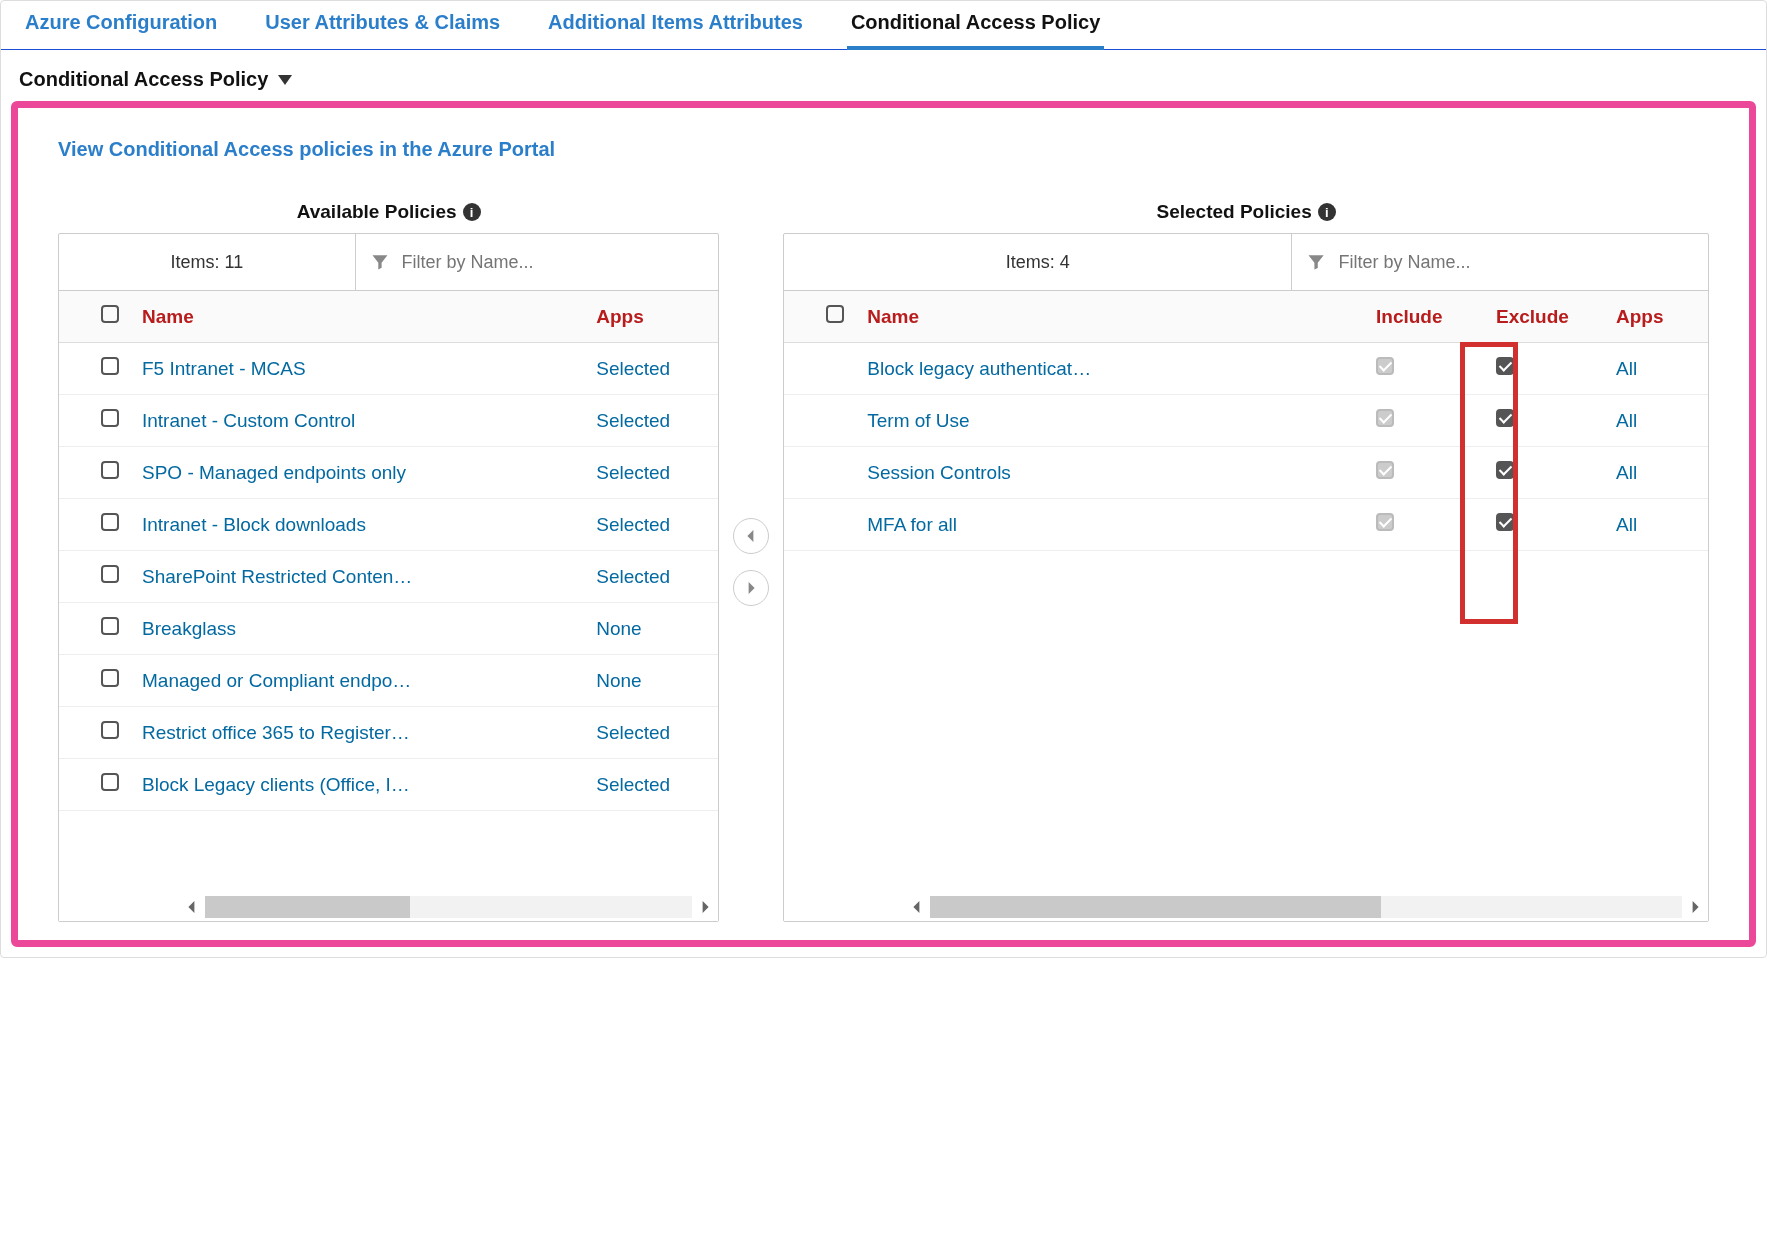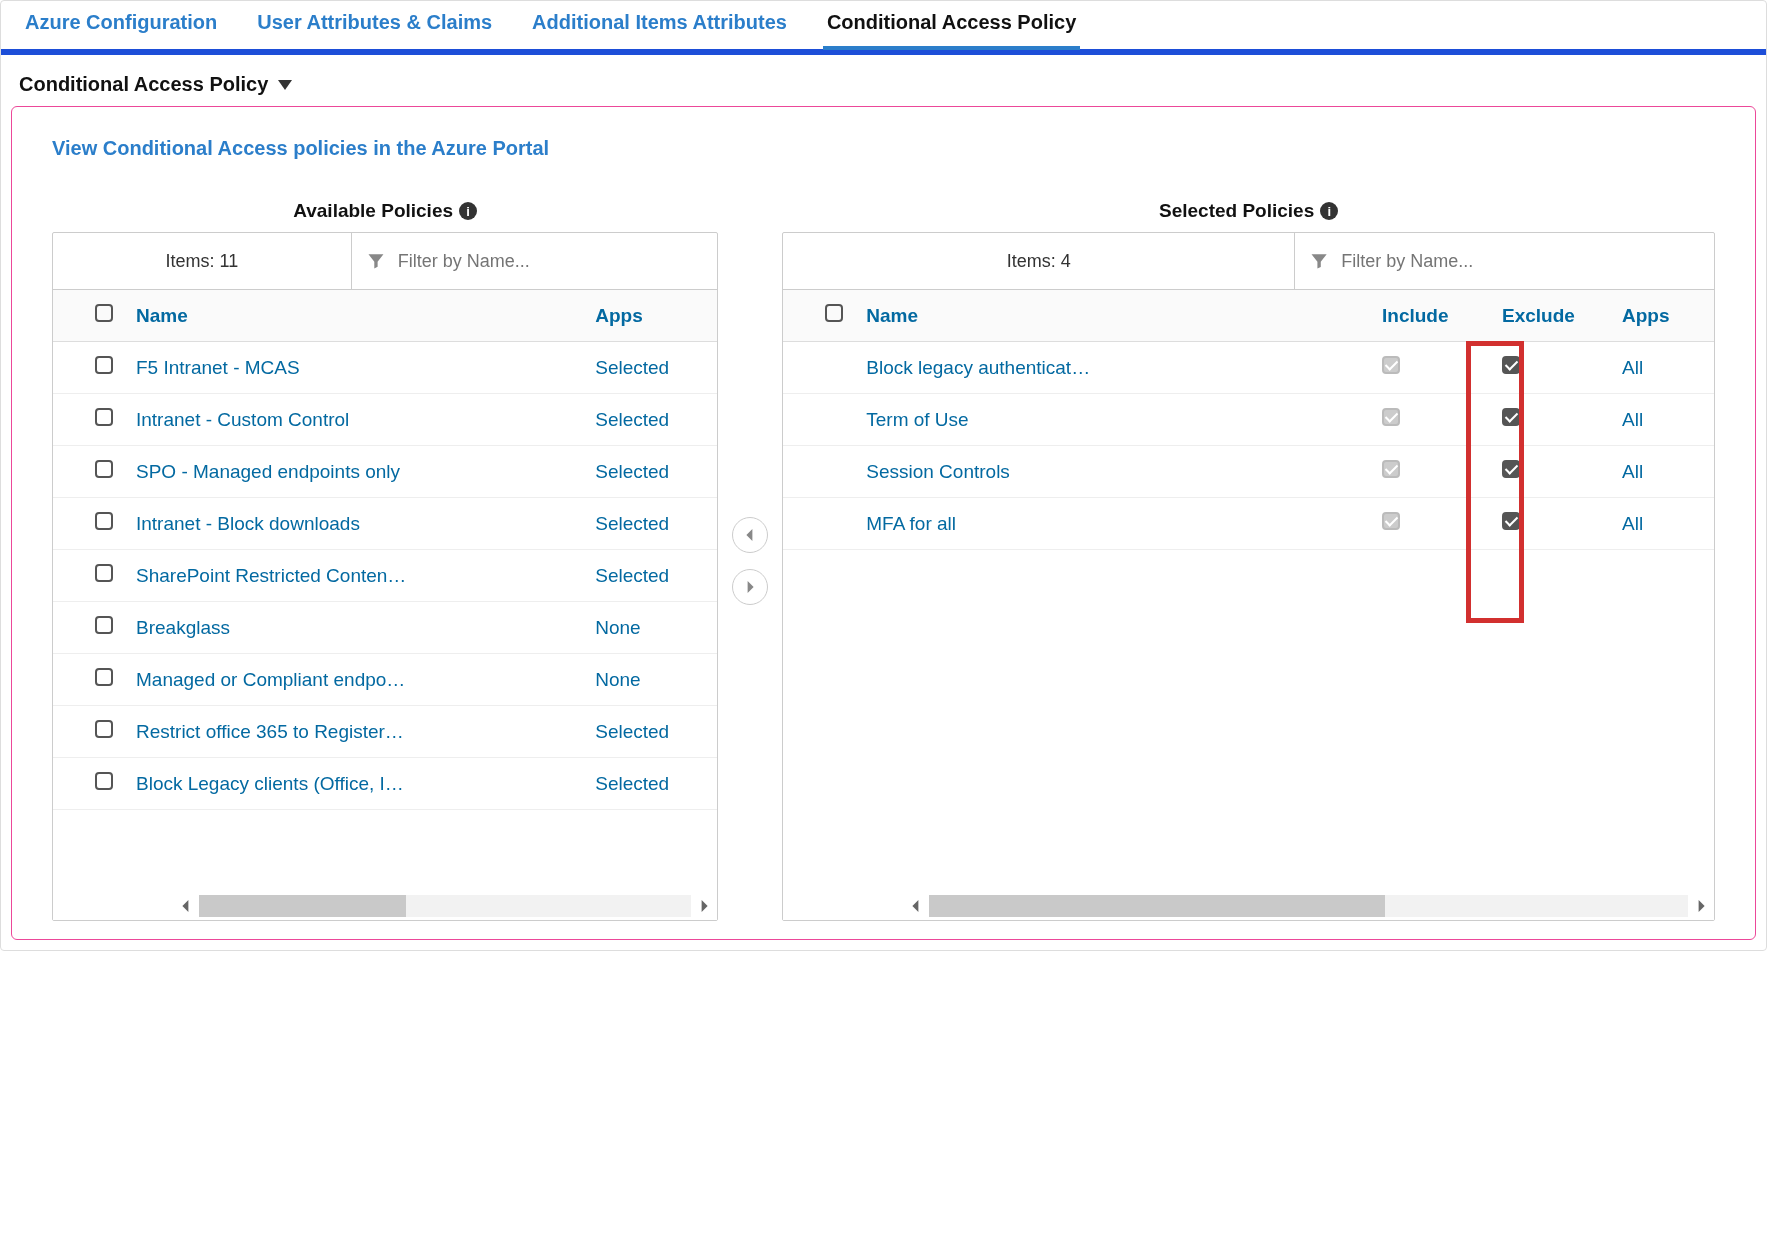--- a/index.html
+++ b/index.html
@@ -1,38 +1,38 @@
 <!DOCTYPE html>
 <html><head>
 <meta charset="utf-8">
 <style>
   * { box-sizing: border-box; margin: 0; padding: 0; }
   body { font-family: Arial, Helvetica, sans-serif; font-size: 18px; color: #333; background: #fff; }
   .container { width: 1767px; border: 1px solid #ddd; border-radius: 4px; }
-  .tabs { display: flex; gap: 32px; padding-left: 20px; border-bottom: 6px solid #1d4ed8; text-align: center; }
+  .tabs { display: flex; gap: 40px; padding-left: 20px; border-bottom: 1px solid #1d4ed8; text-align: center; }
   .tab { padding: 10px 4px 12px; font-size: 20px; font-weight: 600; color: #2b7eca; cursor: pointer; }
   .tab.active { color: #111; border-bottom: 4px solid #2b7eca; margin-bottom: -1px; }
   .subhead { display: flex; align-items: center; gap: 10px; padding: 18px 18px 10px; font-size: 20px; font-weight: 700; color: #111; }
   .caret-down { display:inline-block; width:0; height:0; border-left:7px solid transparent; border-right:7px solid transparent; border-top:10px solid #333; }
-  .workspace { margin: 0 10px 10px; border: 1px solid #ec4899; border-radius: 6px; padding: 30px 40px 18px; }
+  .workspace { margin: 0 10px 10px; border: 7px solid #ec4899; border-radius: 6px; padding: 30px 40px 18px; }
   .link { color: #2b7eca; font-size: 20px; font-weight: 600; cursor: pointer; }
   .panels { display: flex; align-items: stretch; gap: 8px; margin-top: 40px; }
   .panel { flex: 1; }
   .panel-title { font-size: 19px; font-weight: 700; color: #111; display:flex; align-items:center; gap:6px;justify-content:center; }
   .info-icon { display:inline-flex; width:18px; height:18px; border-radius:50%; background:#333; color:#fff; font-size:13px; font-weight:700; align-items:center; justify-content:center; }
   .panel-box { margin-top: 10px; border: 1px solid #ccc; border-radius: 2px; }
   .toolbar { display:flex; height:56px; }
   .items-count { display:flex; align-items:center; justify-content:center; border-right:1px solid #ccc; width: 45%; font-size:18px; color:#333; }
   .filter { display:flex; align-items:center; flex:1; padding:0 14px; gap:12px; }
   .filter svg { width:22px; height:22px; fill:#888; }
   .filter input { border:none; outline:none; font-size:18px; color:#6d28d9; width:100%; }
   .table-wrap { border-top:1px solid #ccc; }
   .scroll-body { height: 550px; overflow:auto; }
   .policy-table { width:100%; border-collapse:collapse; table-layout:fixed; }
-  .policy-table th { text-align:left; font-size:19px; font-weight:700; color:#0369a1; padding:14px 8px; background:#fafafa; border-bottom:1px solid #ddd; }
+  .policy-table th { text-align:left; font-size:19px; font-weight:700; color:#b91c1c; padding:14px 8px; background:#fafafa; border-bottom:1px solid #ddd; }
   .policy-table td { padding:14px 8px; font-size:19px; color:#0369a1; border-bottom:1px solid #eee; white-space:nowrap; overflow:hidden; text-overflow:ellipsis; }
   .cbx { width:18px; height:18px; border:2px solid #555; border-radius:4px; display:inline-block; cursor:pointer; }
   .cbx.dim { border-color:#bbb; background:#ccc; position:relative; }
   .cbx.dark { border-color:#555; background:#555; position:relative; }
   .cbx.dim::after, .cbx.dark::after { content:""; position:absolute; left:4px; top:0px; width:5px; height:10px; border:solid #fff; border-width:0 2px 2px 0; transform:rotate(45deg); }
   .mover { display:flex; flex-direction:column; justify-content:center; gap:16px; padding: 0 6px; }
   .round-btn { width:36px; height:36px; border:1px solid #ccc; border-radius:50%; display:flex; align-items:center; justify-content:center; cursor:pointer; background:#fff; }
   .round-btn svg { width:12px; height:12px; fill:#888; }
   .hscroll { height:28px; background:#fff; display:flex; align-items:center; }
   .hs-btn { width:26px; height:26px; display:flex; align-items:center; justify-content:center; cursor:pointer; }

